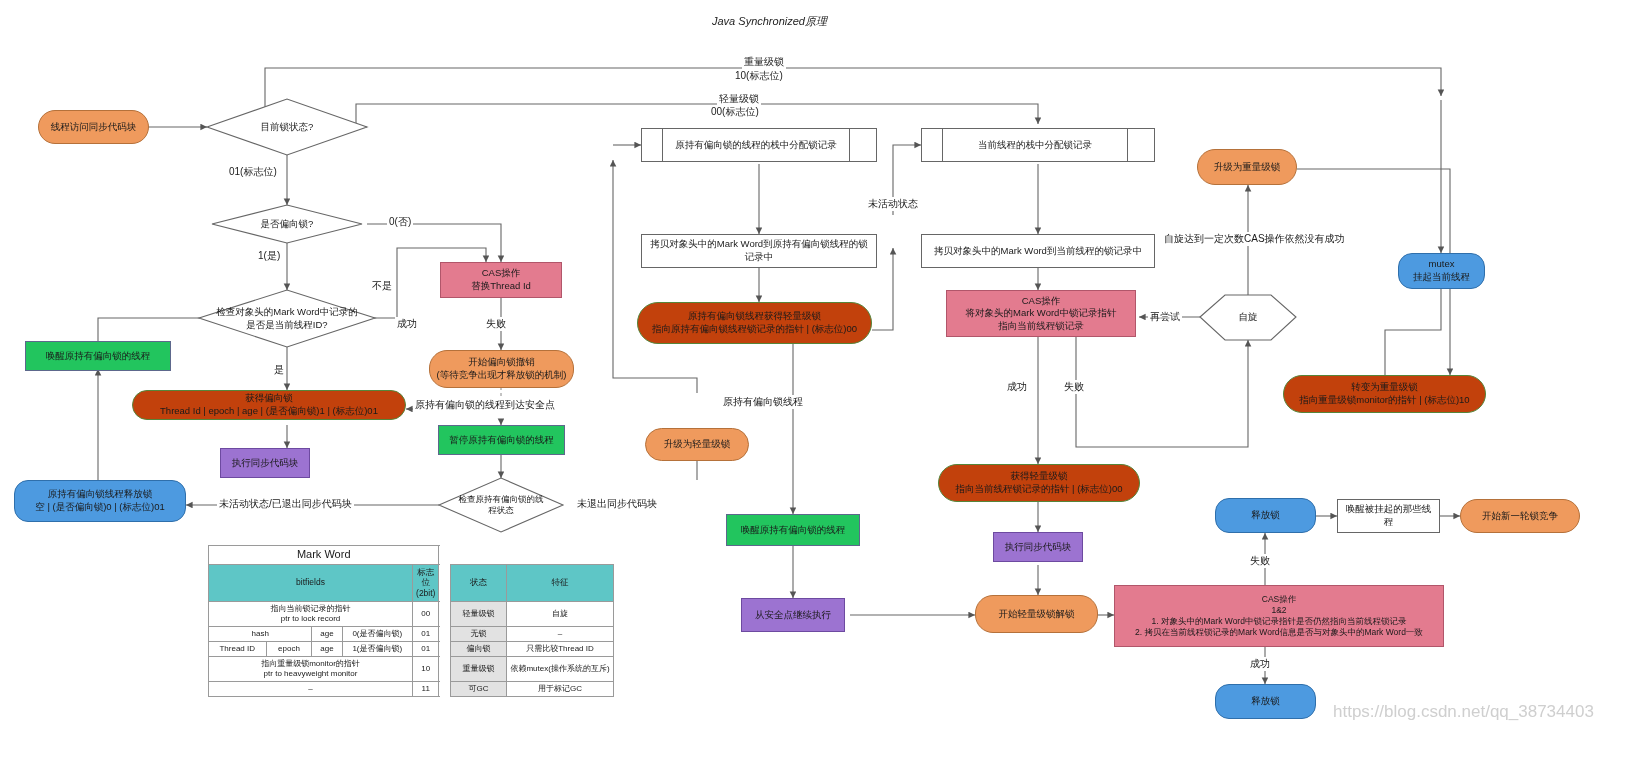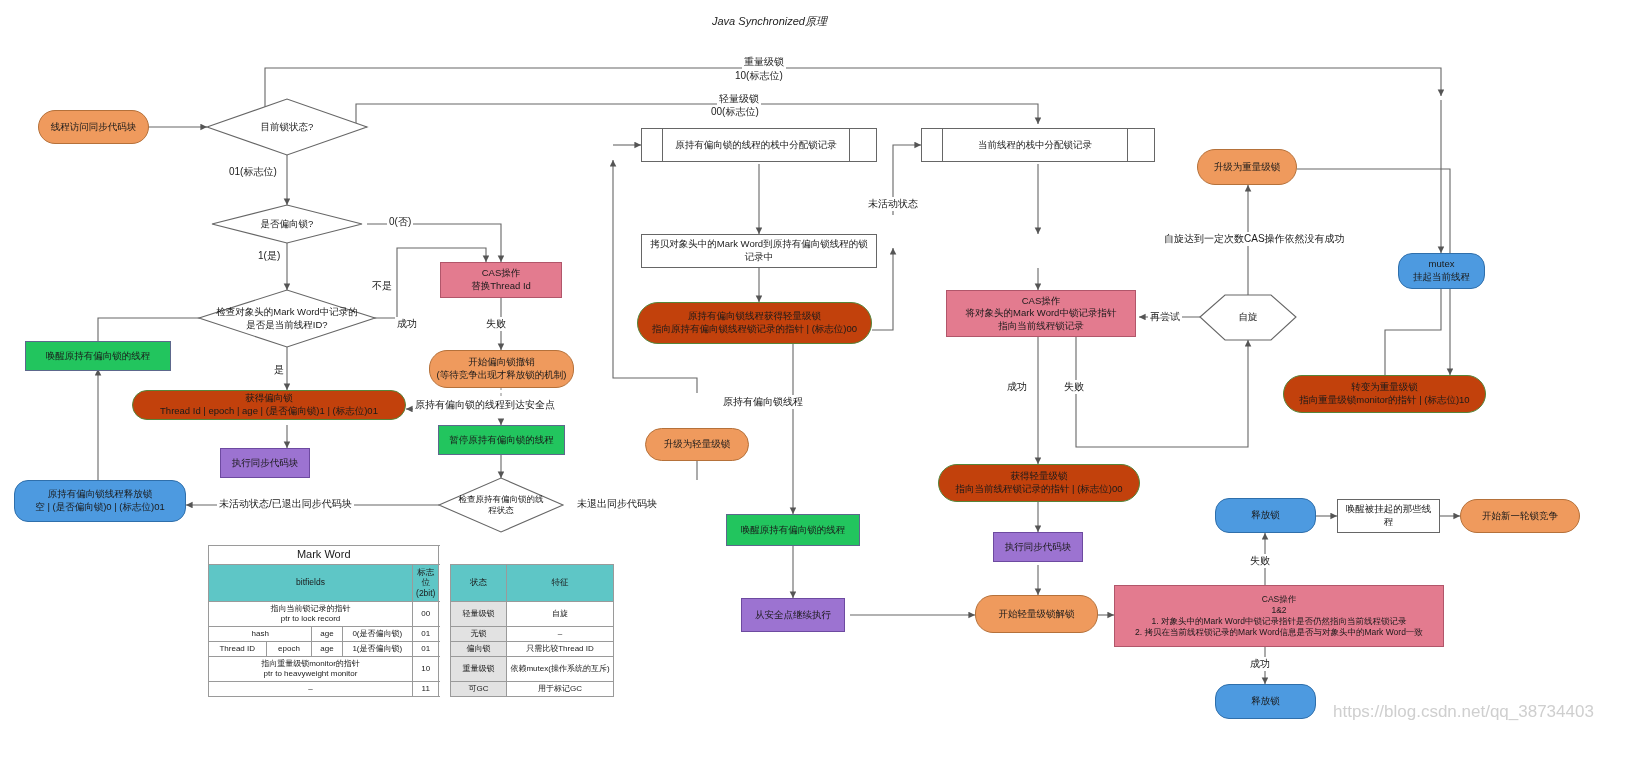--- a/index.html
+++ b/index.html
@@ -234,20 +234,23 @@
   </div>
 
   <div class="node n-slate" style="left:726px;top:514px;width:134px;height:32px;z-index:2">
     <span>唤醒原持有偏向锁的线程</span>
   </div>
 
   <div class="node n-purple" style="left:741px;top:598px;width:104px;height:34px;z-index:2">
     <span>从安全点继续执行</span>
   </div>
 
+  <div class="node n-white" style="left:921px;top:234px;width:234px;height:34px;z-index:2">
+    <span>拷贝对象头中的Mark Word到当前线程的锁记录中</span>
+  </div>
 
   <div class="node n-red" style="left:946px;top:290px;width:190px;height:47px;z-index:2">
     <span style="white-space:pre-line">CAS操作
 将对象头的Mark Word中锁记录指针
 指向当前线程锁记录</span>
   </div>
 
   <div class="node n-green" style="left:938px;top:464px;width:202px;height:38px;z-index:2">
     <span style="white-space:pre-line">获得轻量级锁
 指向当前线程锁记录的指针 | (标志位)00</span>

